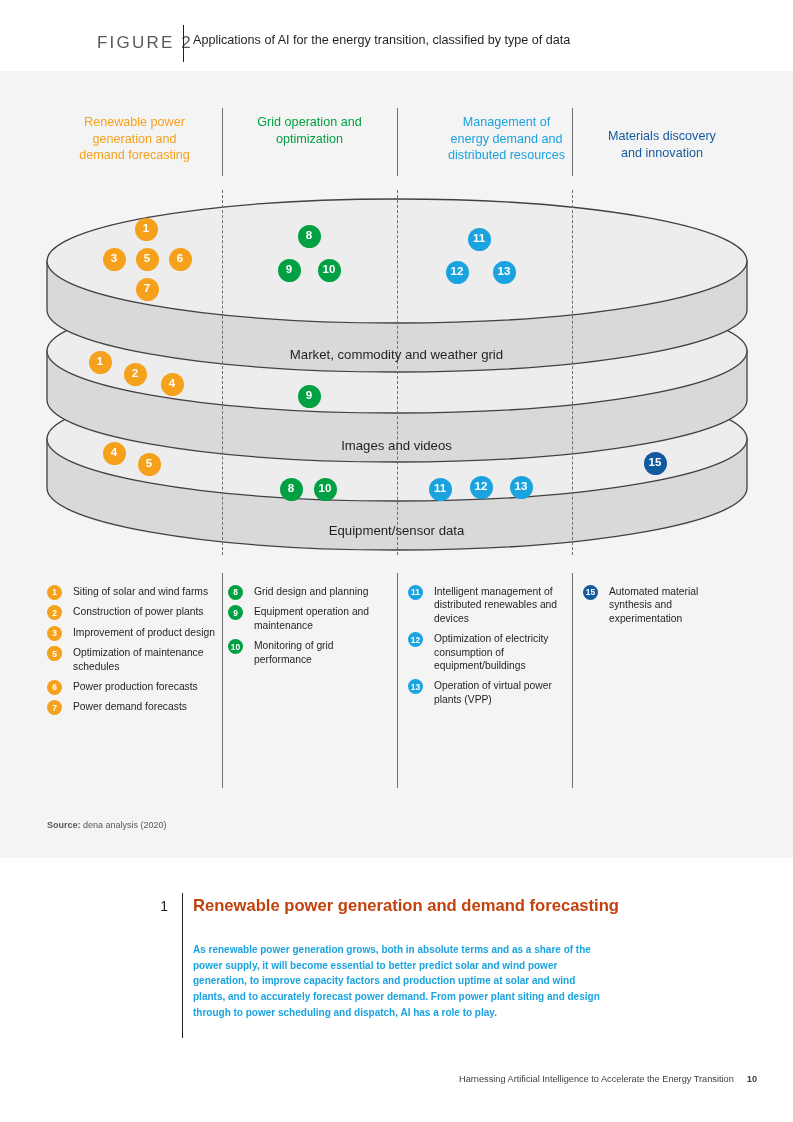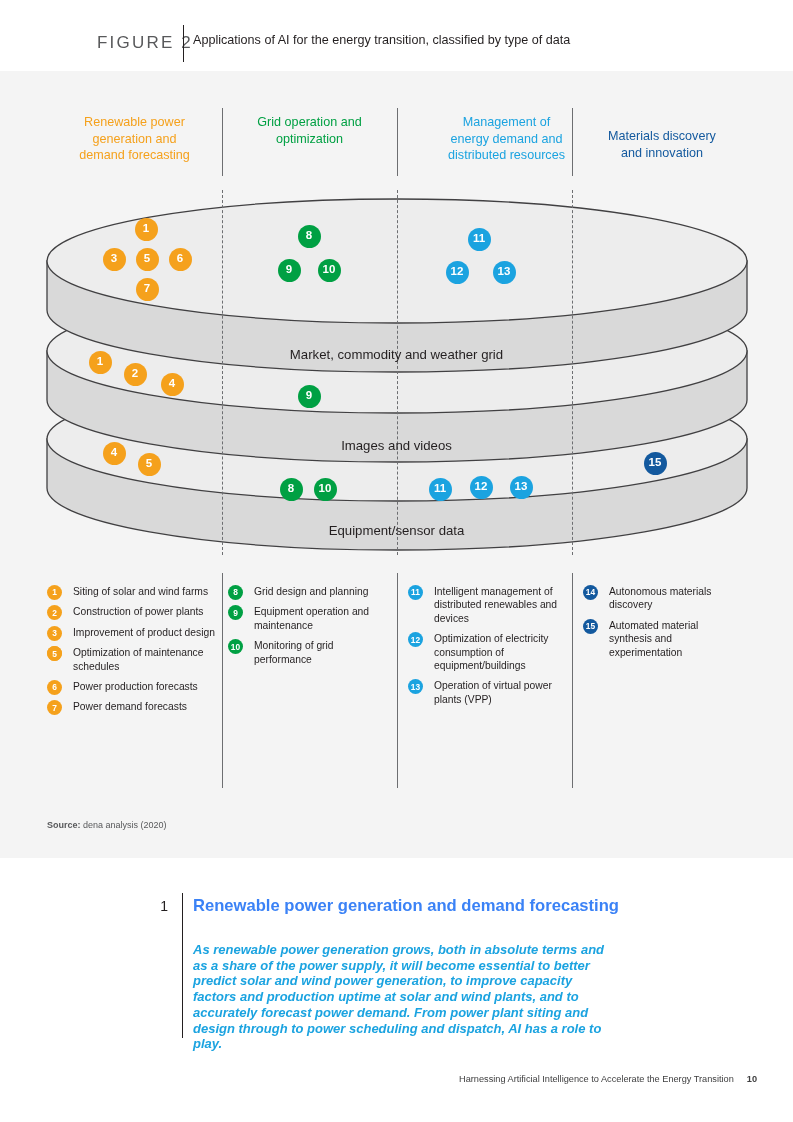--- a/index.html
+++ b/index.html
@@ -132,25 +132,25 @@
   #section-num{
     position:absolute; left:152px; top:898px;
     font-size:14px; color:#231f20; text-align:right; width:16px;
   }
   #section-rule{
     position:absolute; left:182px; top:893px; width:1.4px; height:145px;
     background:#231f20;
   }
   #section-title{
     position:absolute; left:193px; top:896px;
-    font-size:16.6px; font-weight:700; color:#3b82f6; white-space:nowrap;
+    font-size:16.6px; font-weight:700; color:#c2410c; white-space:nowrap;
   }
   #section-body{
     position:absolute; left:193px; top:942px; width:415px;
-    font-size:13px; line-height:15.7px; color:#1BA3E0; font-weight:700;font-style:italic;
+    font-size:10px; line-height:15.7px; color:#1BA3E0; font-weight:700;
   }
 
   
   #footer{
     position:absolute; left:0; top:1074px; width:793px;
     text-align:right; padding-right:36px;
     font-size:9.2px; color:#404041;
   }
   #footer .pg{ font-weight:700; margin-left:13px; }
 </style>
@@ -298,24 +298,20 @@
         <span class="lg-badge c-blue">12</span>
         <span class="lg-text">Optimization of electricity consumption of equipment/buildings</span>
       </div>
       <div class="legend-item">
         <span class="lg-badge c-blue">13</span>
         <span class="lg-text">Operation of virtual power plants (VPP)</span>
       </div>
     </div>
   <div class="legend-col" id="legend-col-4">
       <div class="legend-item">
-        <span class="lg-badge c-navy">14</span>
-        <span class="lg-text">Autonomous materials discovery</span>
-      </div>
-      <div class="legend-item">
         <span class="lg-badge c-navy">15</span>
         <span class="lg-text">Automated material synthesis and experimentation</span>
       </div>
     </div>
 </div>
 <div class="legend-sep" id="legend-sep-1"></div>
 <div class="legend-sep" id="legend-sep-2"></div>
 <div class="legend-sep" id="legend-sep-3"></div>
 
 <div id="source">

